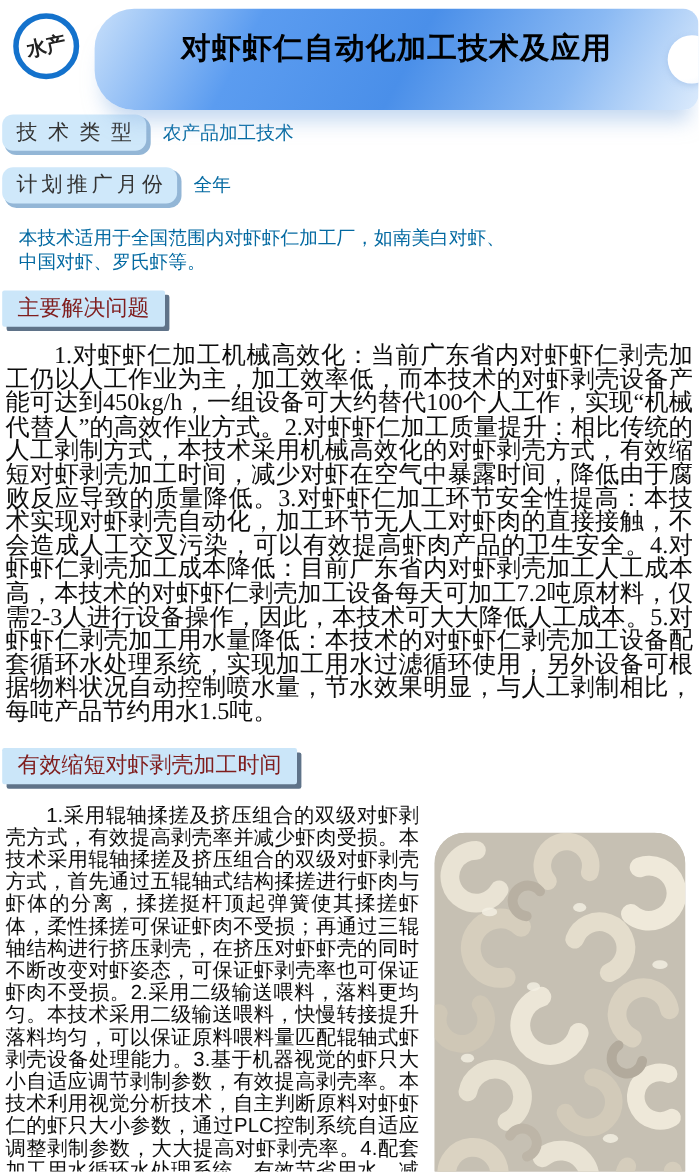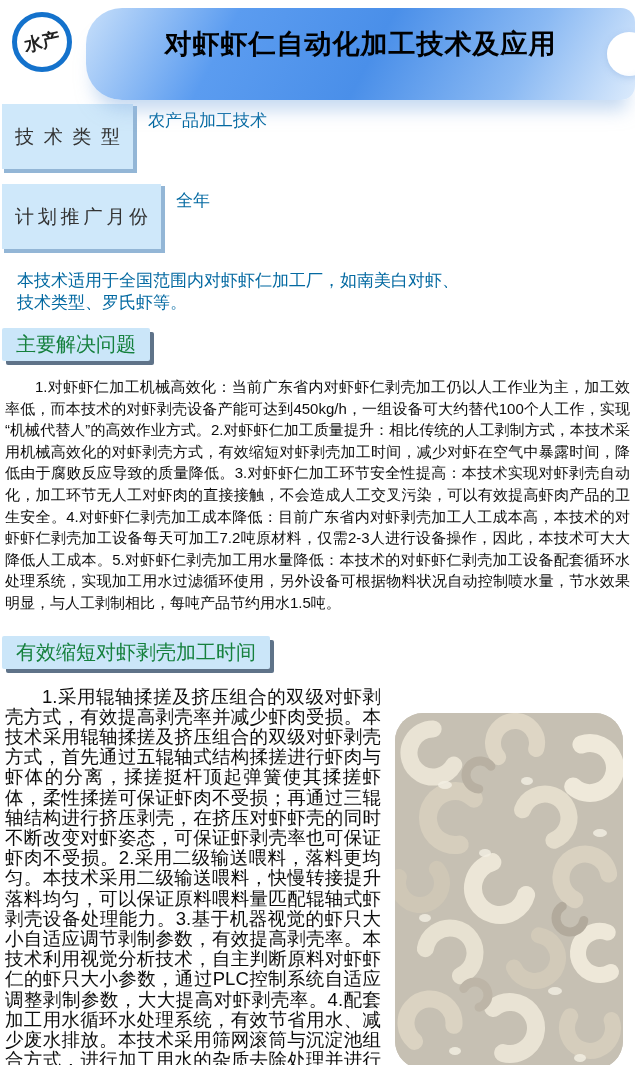--- a/index.html
+++ b/index.html
@@ -29,39 +29,39 @@
   .deco-circle{
     position:absolute;right:-16px;top:24px;width:44px;height:44px;border-radius:50%;
     background:radial-gradient(circle at 35% 35%,#ffffff 60%,#eef4fc 100%);
     box-shadow:0 2px 6px rgba(120,160,215,.35);z-index:2;
   }
   
   .fields{margin:6px 0 0 2px;}
   .field-row{display:flex;align-items:flex-start;margin-bottom:15px;}
   .field-label{
     flex:0 0 auto;box-sizing:border-box;background:#cfe8fa;color:#333;
-    font-size:19px;line-height:25px;padding:20px 13px;border-radius:0;
+    font-size:19px;line-height:25px;padding:4px 13px;border-radius:10px;
     box-shadow:3px 3px 0 1px #93b6d6;
     text-align:justify;text-align-last:justify;
   }
   .field-row:nth-child(1) .field-label{width:131px;}
   .field-row:nth-child(2) .field-label,
   .field-row:nth-child(3) .field-label{width:159px;}
   .field-value{font-size:17px;line-height:21.5px;color:#0369a1;margin-left:15px;padding-top:6px;max-width:458px;}
   
   .section-title{
-    display:inline-block;background:#cbe6f9;color:#15803d;
+    display:inline-block;background:#cbe6f9;color:#7f1d1d;
     font-size:20px;line-height:26px;padding:3px 14px 4px;margin-left:2px;
     border-radius:2px;box-shadow:4px 4px 0 0 #5f7389;
   }
   
   .para{
     margin:15px 5px 0 5px;text-align:justify;text-indent:2em;color:#0d0d0d;
   }
-  .para.p1{font-size:15px;line-height:21.6px;}
+  .para.p1{font-size:22px;line-height:21.6px;font-family:Liberation Serif, serif;}
   .sec2{margin-top:22px;}
   .sec2-body{
     margin:18px 5px 0 5px;font-size:18.5px;line-height:20.2px;
     text-align:justify;text-indent:2em;color:#0d0d0d;
   }
   .photo{
     float:right;width:228px;height:356px;border-radius:28px;overflow:hidden;
     margin:26px 7px 2px 14px;background:#c9c3b6;
   }
   .photo svg{display:block;width:100%;height:100%;}
@@ -82,21 +82,21 @@
 <div class="fields">
   <div class="field-row">
     <span class="field-label">技术类型</span>
     <span class="field-value">农产品加工技术</span>
   </div>
   <div class="field-row">
     <span class="field-label">计划推广月份</span>
     <span class="field-value">全年</span>
   </div>
   <div class="field-row">
-    <span class="field-value">本技术适用于全国范围内对虾虾仁加工厂，如南美白对虾、技术类型、罗氏虾等。</span>
+    <span class="field-value">本技术适用于全国范围内对虾虾仁加工厂，如南美白对虾、中国对虾、罗氏虾等。</span>
   </div>
 </div>
 
 <div class="sec1">
   <span class="section-title">主要解决问题</span>
   <p class="para p1">1.对虾虾仁加工机械高效化：当前广东省内对虾虾仁剥壳加工仍以人工作业为主，加工效率低，而本技术的对虾剥壳设备产能可达到450kg/h，一组设备可大约替代100个人工作，实现“机械代替人”的高效作业方式。2.对虾虾仁加工质量提升：相比传统的人工剥制方式，本技术采用机械高效化的对虾剥壳方式，有效缩短对虾剥壳加工时间，减少对虾在空气中暴露时间，降低由于腐败反应导致的质量降低。3.对虾虾仁加工环节安全性提高：本技术实现对虾剥壳自动化，加工环节无人工对虾肉的直接接触，不会造成人工交叉污染，可以有效提高虾肉产品的卫生安全。4.对虾虾仁剥壳加工成本降低：目前广东省内对虾剥壳加工人工成本高，本技术的对虾虾仁剥壳加工设备每天可加工7.2吨原材料，仅需2-3人进行设备操作，因此，本技术可大大降低人工成本。5.对虾虾仁剥壳加工用水量降低：本技术的对虾虾仁剥壳加工设备配套循环水处理系统，实现加工用水过滤循环使用，另外设备可根据物料状况自动控制喷水量，节水效果明显，与人工剥制相比，每吨产品节约用水1.5吨。</p>
 </div>
 
 <div class="sec2">
   <span class="section-title">有效缩短对虾剥壳加工时间</span>

